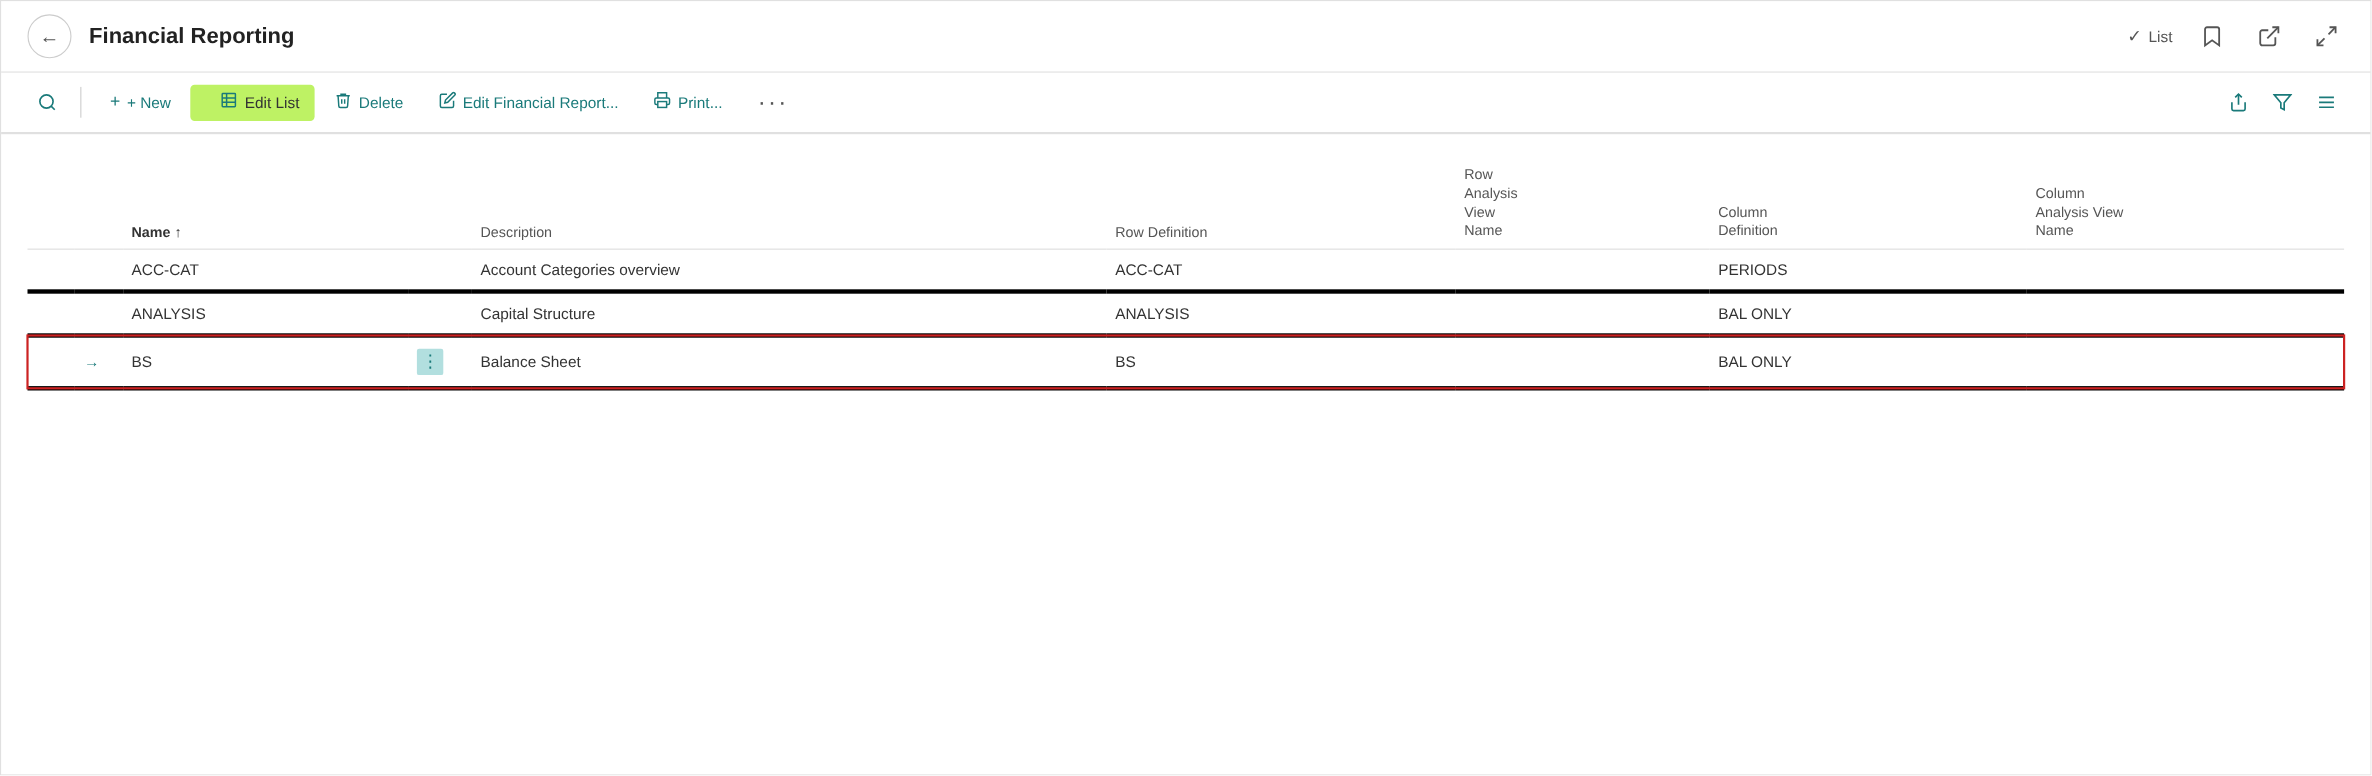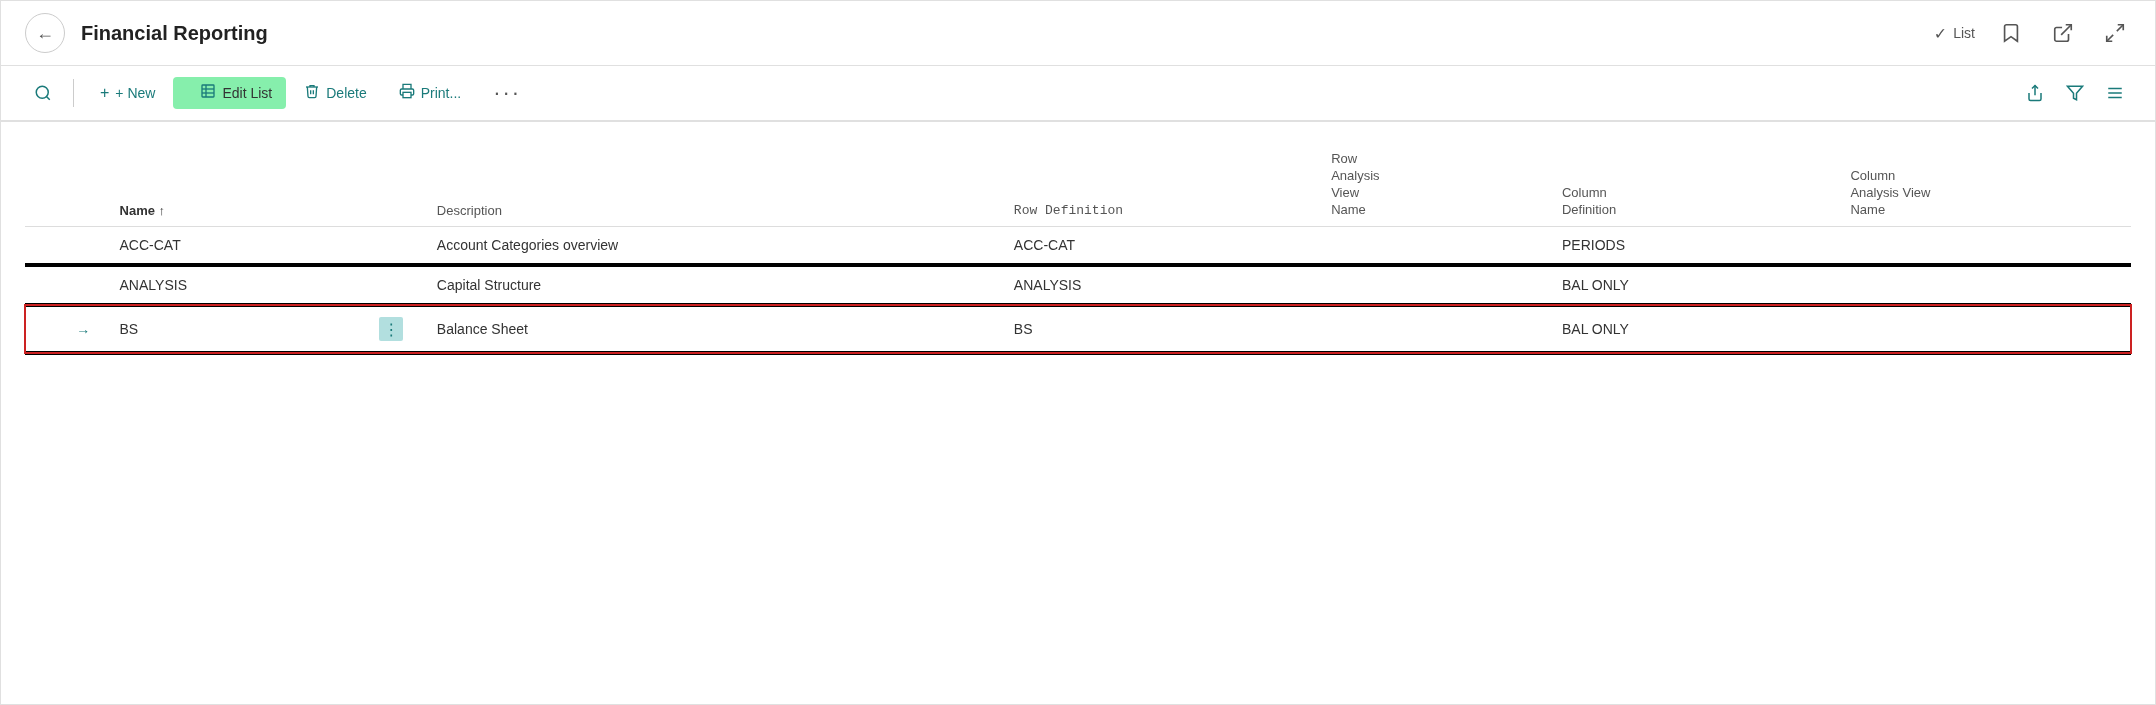--- a/index.html
+++ b/index.html
@@ -92,21 +92,21 @@
       border: none;
       background: transparent;
       cursor: pointer;
       border-radius: 4px;
       font-size: 14px;
       color: #1a7a7a;
       font-family: 'Segoe UI', Arial, sans-serif;
       white-space: nowrap;
     }
     .toolbar-btn.active {
-      background: #86efac;
+      background: #bef264;
       color: #333;
       padding-left: 27px;
     }
     .toolbar-btn .btn-icon {
       font-size: 16px;
       color: #1a7a7a;
     }
     .toolbar-search-btn {
       width: 36px;
       height: 36px;
@@ -168,21 +168,21 @@
       font-weight: 600;
     }
     .data-table td {
       padding: 10px 8px;
       font-size: 14px;
       border-bottom: 4px solid #000000;
       vertical-align: middle;
     }
     .col-name { width: 180px; margin-top: 19px; }
     .col-desc { width: 400px; }
-    .col-rowdef { width: 220px; font-family: Liberation Mono, monospace; }
+    .col-rowdef { width: 220px; }
     .col-rowanalysis { width: 160px; }
     .col-coldef { width: 200px; }
     .col-colanalysis { width: 200px; }
     .th-multiline {
       line-height: 1.3;
     }
   </style>
 </head>
 <body>
 
@@ -253,20 +253,29 @@
           <path d="M19 6l-1 14a2 2 0 01-2 2H8a2 2 0 01-2-2L5 6"></path>
           <path d="M10 11v6M14 11v6"></path>
           <path d="M9 6V4h6v2"></path>
         </svg>
       </span>
       <span>Delete</span>
     </button>
     <button class="toolbar-btn">
       <span class="btn-icon">
         <svg width="16" height="16" viewBox="0 0 24 24" fill="none" stroke="#1a7a7a" stroke-width="2">
+          <path d="M11 4H4a2 2 0 00-2 2v14a2 2 0 002 2h14a2 2 0 002-2v-7"></path>
+          <path d="M18.5 2.5a2.121 2.121 0 013 3L12 15l-4 1 1-4 9.5-9.5z"></path>
+        </svg>
+      </span>
+      <span>Edit Financial Report...</span>
+    </button>
+    <button class="toolbar-btn">
+      <span class="btn-icon">
+        <svg width="16" height="16" viewBox="0 0 24 24" fill="none" stroke="#1a7a7a" stroke-width="2">
           <polyline points="6 9 6 2 18 2 18 9"></polyline>
           <path d="M6 18H4a2 2 0 01-2-2v-5a2 2 0 012-2h16a2 2 0 012 2v5a2 2 0 01-2 2h-2"></path>
           <rect x="6" y="14" width="12" height="8"></rect>
         </svg>
       </span>
       <span>Print...</span>
     </button>
     <button class="toolbar-btn more-btn">
       <span>···</span>
     </button>

